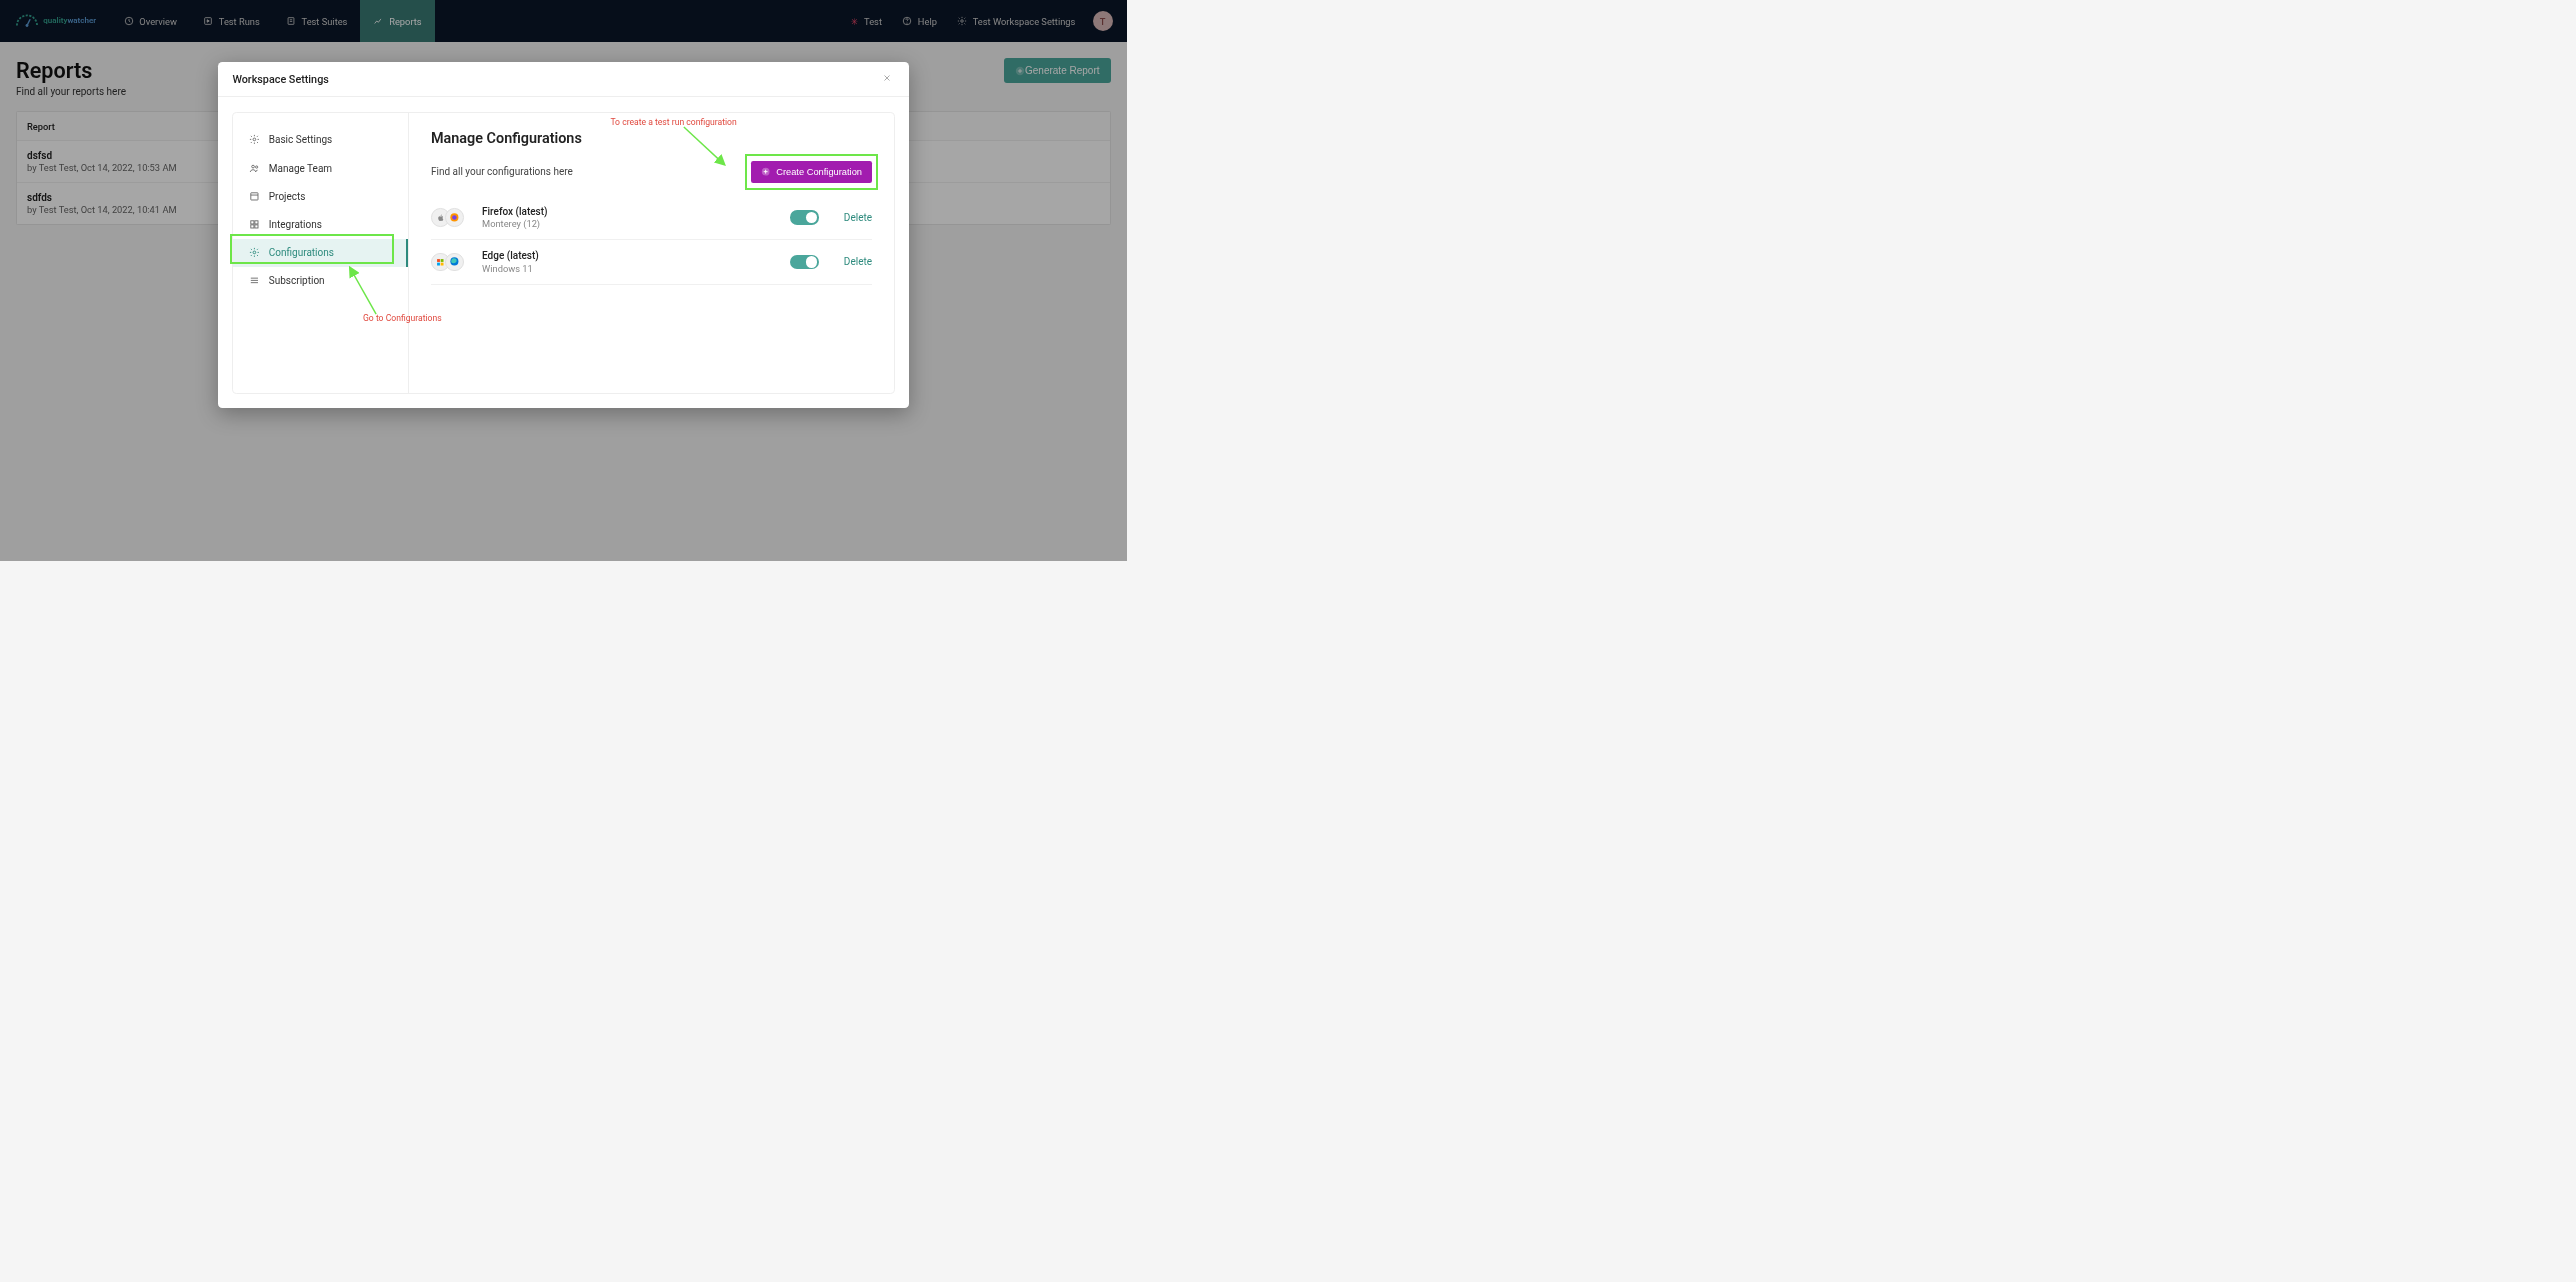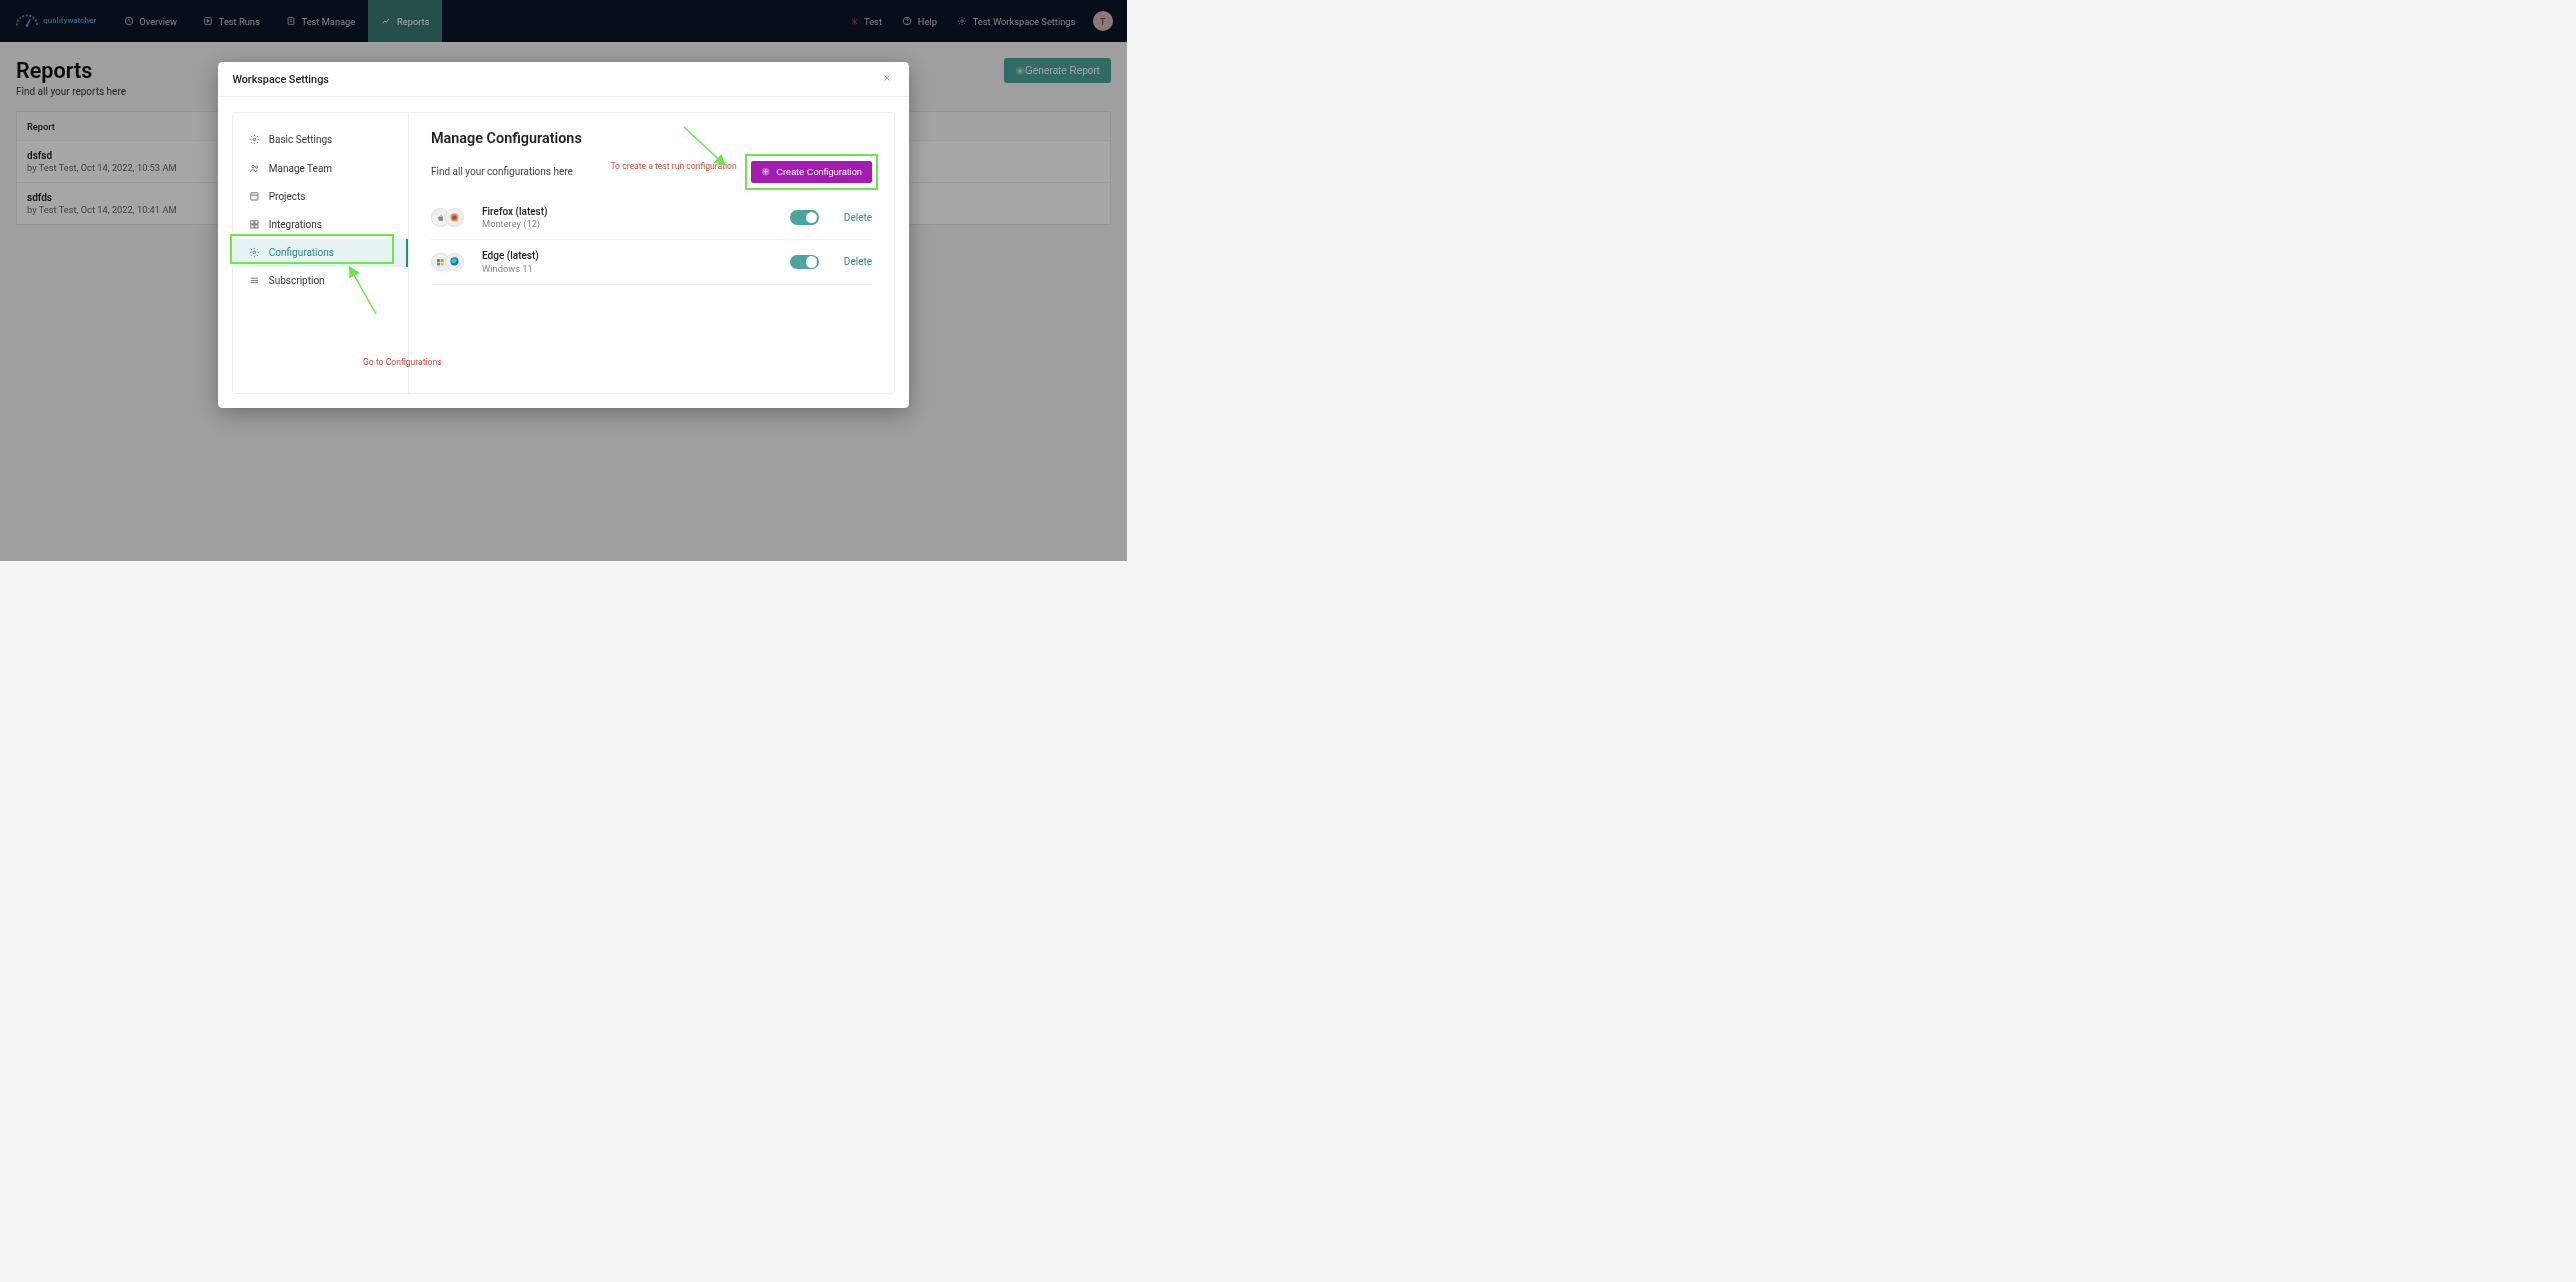--- a/index.html
+++ b/index.html
@@ -223,21 +223,21 @@
     width: 29px; height: 14.4px; border-radius: 7.2px;
     background: #4aa69b; position: relative; cursor: pointer;
     margin-right: 17px;
   }
   .toggle::after {
     content: ""; position: absolute; width: 11.5px; height: 11.5px;
     background: #fff; border-radius: 50%; top: 1.4px; right: 1.4px;
   }
   .delete-link { color: #2d8a7d; font-size: 10px; cursor: pointer; }
   
-  .anno-text { position: absolute; color: #e0483e; font-size: 8.6px; font-weight: 400; margin-top: 44px; }
+  .anno-text { position: absolute; color: #e0483e; font-size: 8.6px; font-weight: 400; }
   .arrow {
     position: absolute;
     pointer-events: none;
   }
 </style>
 </head>
 <body>
 
 <div class="topnav">
   <div class="logo">
@@ -261,21 +261,21 @@
           <rect x="4" y="4" width="16" height="16" rx="2"></rect>
           <path d="M10 9l5 3-5 3z" fill="currentColor"></path>
         </svg>
       <span>Test Runs</span>
     </div>
     <div class="nav-item">
       <svg width="10" height="10" viewBox="0 0 24 24" fill="none" stroke="currentColor" stroke-width="2">
           <rect x="5" y="4" width="14" height="16" rx="1"></rect>
           <path d="M9 9h6M9 13h6"></path>
         </svg>
-      <span>Test Manage</span>
+      <span>Test Suites</span>
     </div>
     <div class="nav-item active">
       <svg width="10" height="10" viewBox="0 0 24 24" fill="none" stroke="currentColor" stroke-width="2">
           <path d="M4 18l5-6 4 3 6-8"></path>
         </svg>
       <span>Reports</span>
     </div>
   </div>
   <div class="nav-right">
     <div class="nav-item">

